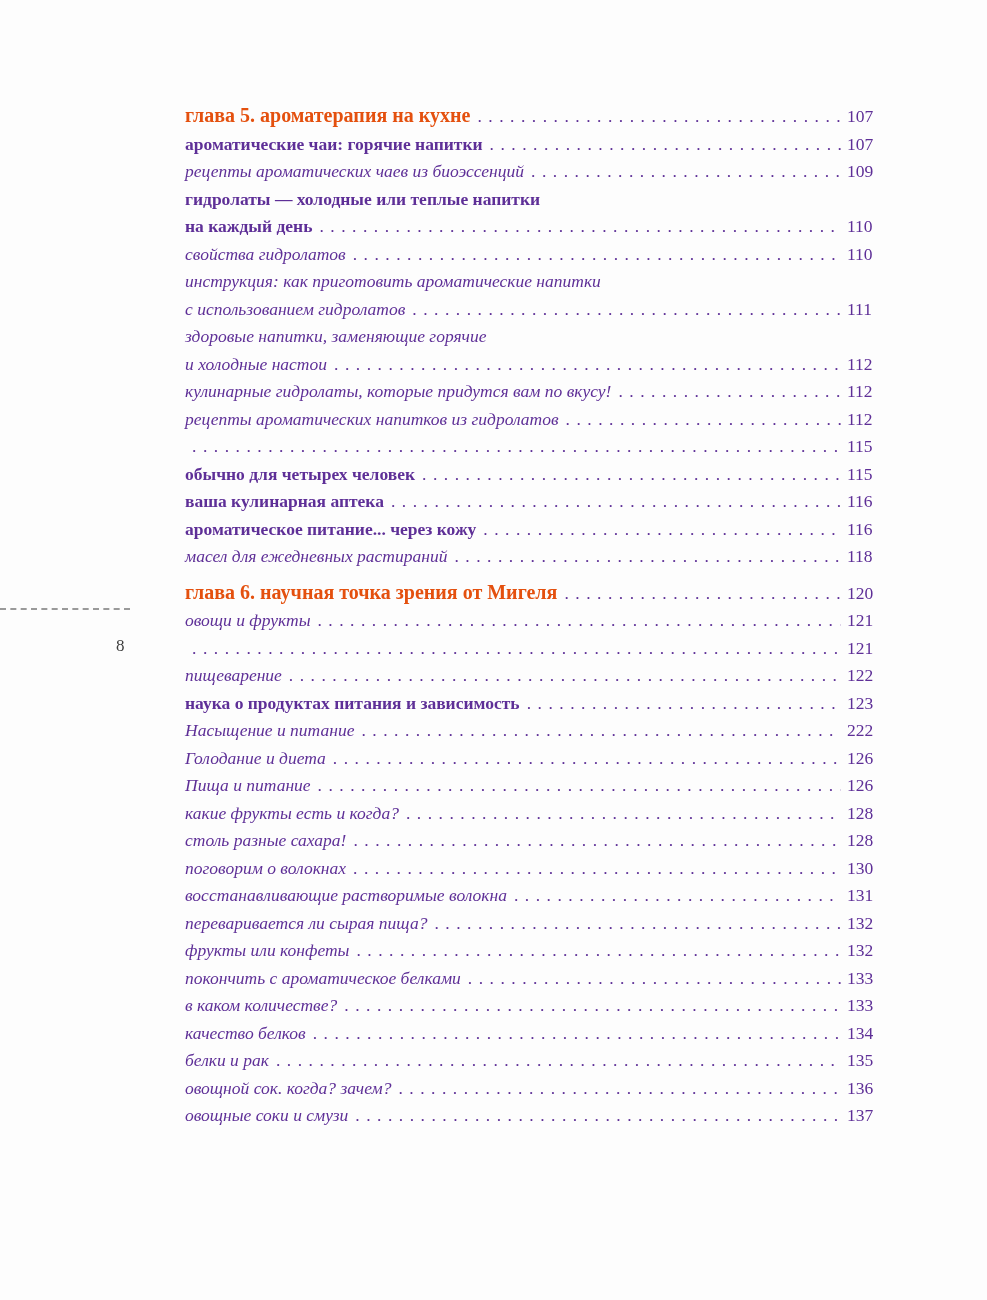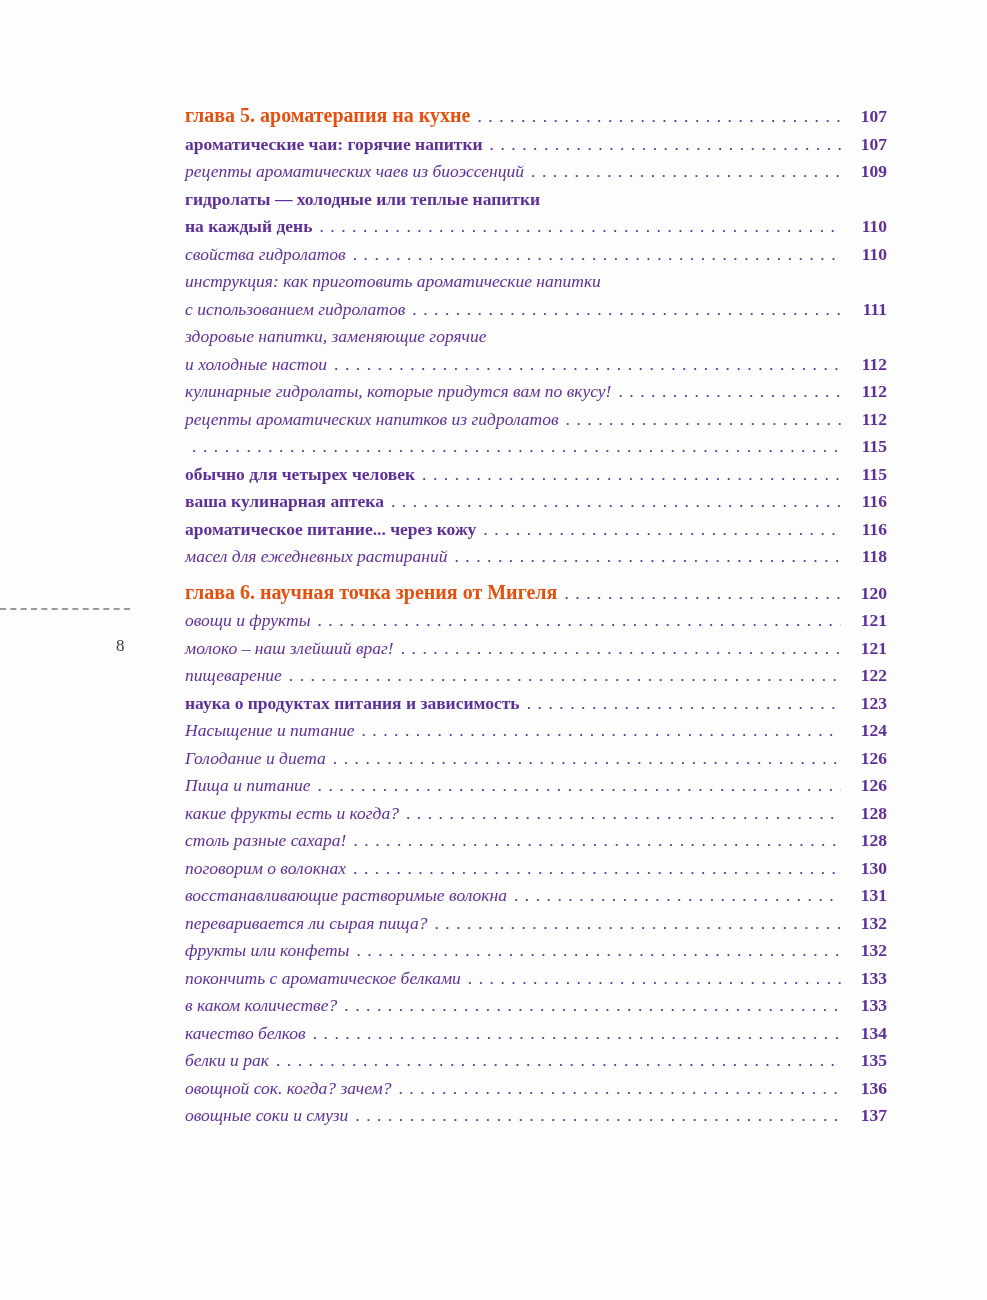--- a/index.html
+++ b/index.html
@@ -57,24 +57,23 @@
     padding-left: 7px;
     color: var(--body, #5e2f97);
     font-style: normal;
     font-weight: normal;
     font-size: 17.5px;
   }
   .pagenum {
     flex: 0 0 auto;
     min-width: 40px;
     margin-left: 6px;
-    text-align: right;
     color: var(--body, #5e2f97);
     font-style: normal;
-    font-weight: bold;
+    font-weight: normal;
     font-size: 17.5px;
   }
 </style>
 </head>
 <body>
 
 <div class="page">
   <div class="margin-dash"></div>
   <div class="folio">8</div>
   <div class="toc">
@@ -193,21 +192,20 @@
       </div>
       <div class="entry italic">
         <div class="row">
           <span class="title">овощи и фрукты</span>
           <span class="dots">......................................................................................................................................................</span>
           <span class="pagenum">121</span>
         </div>
       </div>
       <div class="entry italic">
         <div class="row">
-          <span class="title">молоко – наш злейший враг!</span>
           <span class="dots">......................................................................................................................................................</span>
           <span class="pagenum">121</span>
         </div>
       </div>
       <div class="entry italic">
         <div class="row">
           <span class="title">пищеварение</span>
           <span class="dots">......................................................................................................................................................</span>
           <span class="pagenum">122</span>
         </div>
@@ -216,21 +214,21 @@
         <div class="row">
           <span class="title">наука о продуктах питания и зависимость</span>
           <span class="dots">......................................................................................................................................................</span>
           <span class="pagenum">123</span>
         </div>
       </div>
       <div class="entry italic">
         <div class="row">
           <span class="title">Насыщение и питание</span>
           <span class="dots">......................................................................................................................................................</span>
-          <span class="pagenum">124</span>
+          <span class="pagenum">222</span>
         </div>
       </div>
       <div class="entry italic">
         <div class="row">
           <span class="title">Голодание и диета</span>
           <span class="dots">......................................................................................................................................................</span>
           <span class="pagenum">126</span>
         </div>
       </div>
       <div class="entry italic">

